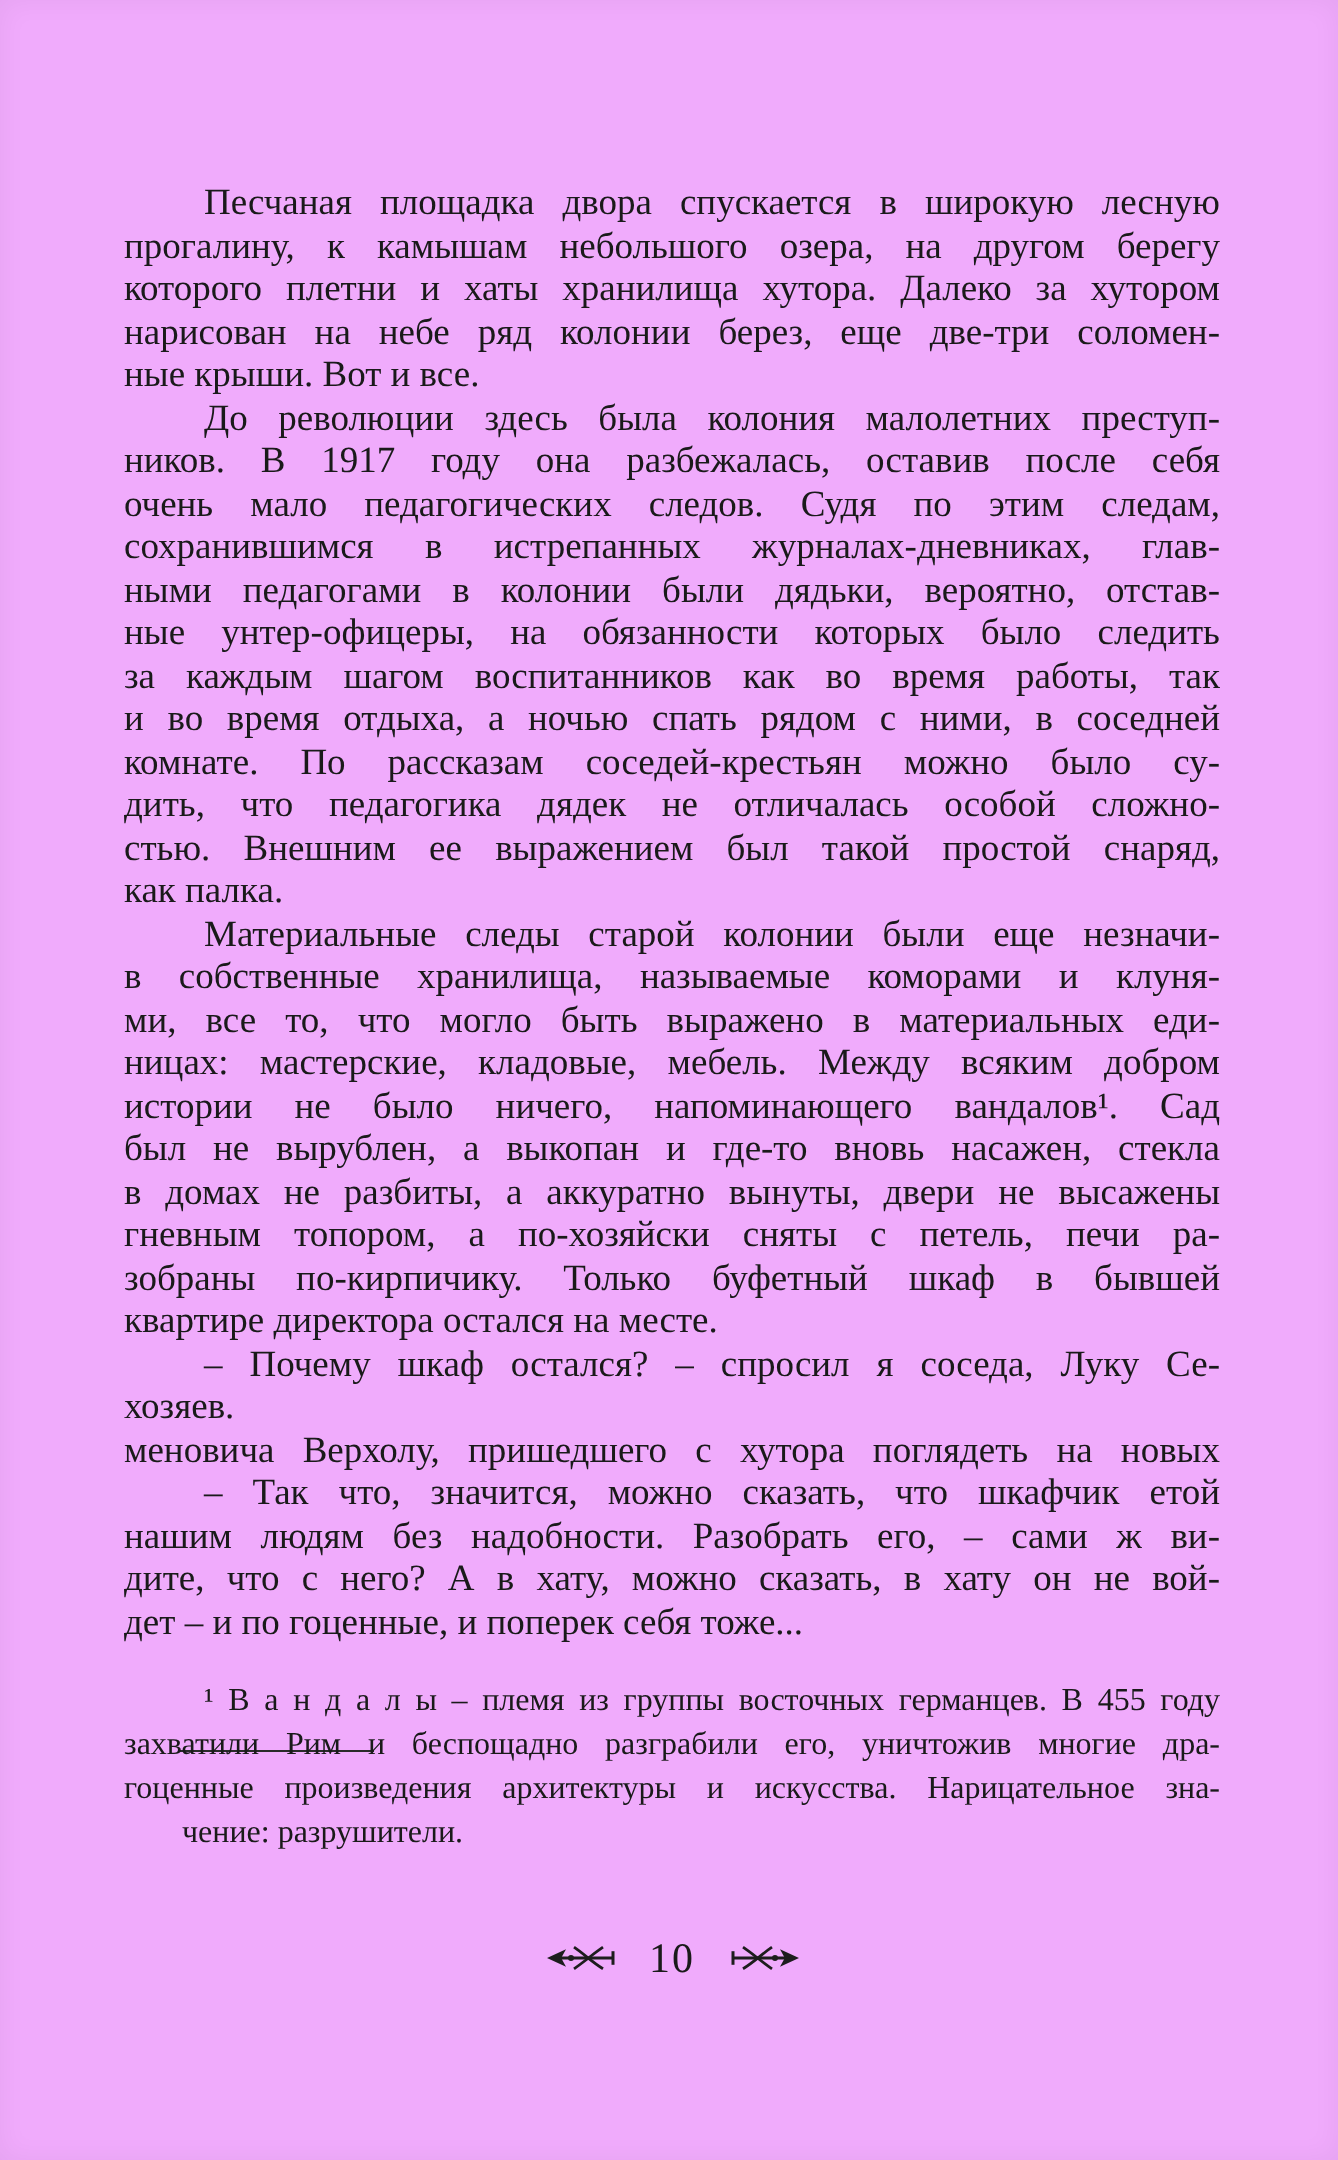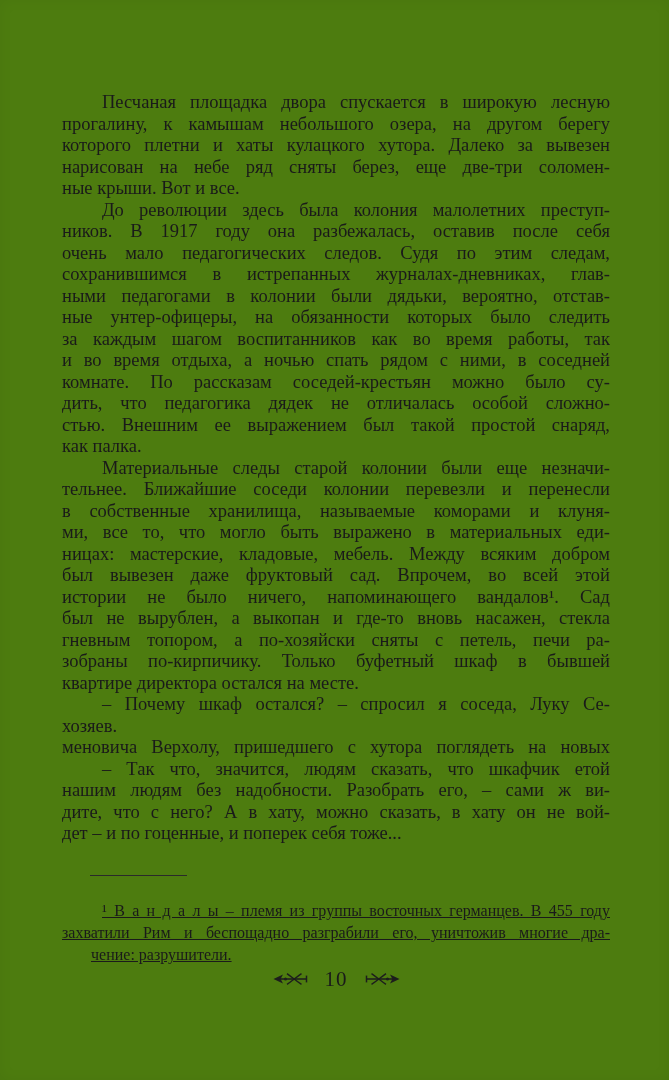--- a/index.html
+++ b/index.html
@@ -4,21 +4,21 @@
 <style>
   html, body {
     margin: 0;
     padding: 0;
     background: #ffffff;
   }
   .page {
     position: relative;
     width: 669px;
     height: 1080px;
-    background: #4d7c0f;
+    background: #f0abfc;
     box-shadow: inset 0 0 14px rgba(0,0,0,0.05);
     overflow: hidden;
     font-family: "Liberation Serif", "DejaVu Serif", serif;
     color: #1a1a1a;
   }
   .body-text {
     position: absolute;
     left: 62px;
     top: 92px;
     width: 548px;
@@ -38,23 +38,22 @@
     position: absolute;
     left: 90px;
     top: 875px;
     width: 97px;
     height: 0;
     border-top: 1.6px solid #2a2a2a;
   }
   .footnote {
     position: absolute;
     left: 62px;
-    top: 900px;
+    top: 840px;
     width: 548px;
-    text-decoration: underline;
   }
   .fl {
     height: 22px;
     line-height: 22px;
     font-size: 16px;
     text-align: justify;
     text-align-last: justify;
     overflow: hidden;
   }
   .fl.first { padding-left: 40px; }
@@ -82,60 +81,60 @@
   .fleuron .solid { fill: #1d1d1d; stroke: none; }
 </style>
 </head>
 <body>
 
 <div class="page">
 
   <div class="body-text" id="body-text">
       <div class="bl first">Песчаная площадка двора спускается в широкую лесную</div>
       <div class="bl">прогалину, к камышам небольшого озера, на другом берегу</div>
-      <div class="bl">которого плетни и хаты кулацкого хутора. Далеко за вывезен</div>
-      <div class="bl">нарисован на небе ряд сняты берез, еще две-три соломен-</div>
+      <div class="bl">которого плетни и хаты хранилища хутора. Далеко за хутором</div>
+      <div class="bl">нарисован на небе ряд колонии берез, еще две-три соломен-</div>
       <div class="bl last">ные крыши. Вот и все.</div>
       <div class="bl first">До революции здесь была колония малолетних преступ-</div>
       <div class="bl">ников. В 1917 году она разбежалась, оставив после себя</div>
       <div class="bl">очень мало педагогических следов. Судя по этим следам,</div>
       <div class="bl">сохранившимся в истрепанных журналах-дневниках, глав-</div>
       <div class="bl">ными педагогами в колонии были дядьки, вероятно, отстав-</div>
       <div class="bl">ные унтер-офицеры, на обязанности которых было следить</div>
       <div class="bl">за каждым шагом воспитанников как во время работы, так</div>
       <div class="bl">и во время отдыха, а ночью спать рядом с ними, в соседней</div>
       <div class="bl">комнате. По рассказам соседей-крестьян можно было су-</div>
       <div class="bl">дить, что педагогика дядек не отличалась особой сложно-</div>
       <div class="bl">стью. Внешним ее выражением был такой простой снаряд,</div>
       <div class="bl last">как палка.</div>
       <div class="bl first">Материальные следы старой колонии были еще незначи-</div>
-      <div class="bl">тельнее. Ближайшие соседи колонии перевезли и перенесли</div>
       <div class="bl">в собственные хранилища, называемые коморами и клуня-</div>
       <div class="bl">ми, все то, что могло быть выражено в материальных еди-</div>
       <div class="bl">ницах: мастерские, кладовые, мебель. Между всяким добром</div>
-      <div class="bl">был вывезен даже фруктовый сад. Впрочем, во всей этой</div>
       <div class="bl">истории не было ничего, напоминающего вандалов¹. Сад</div>
       <div class="bl">был не вырублен, а выкопан и где-то вновь насажен, стекла</div>
+      <div class="bl">в домах не разбиты, а аккуратно вынуты, двери не высажены</div>
       <div class="bl">гневным топором, а по-хозяйски сняты с петель, печи ра-</div>
       <div class="bl">зобраны по-кирпичику. Только буфетный шкаф в бывшей</div>
       <div class="bl last">квартире директора остался на месте.</div>
       <div class="bl first">– Почему шкаф остался? – спросил я соседа, Луку Се-</div>
       <div class="bl last">хозяев.</div>
       <div class="bl">меновича Верхолу, пришедшего с хутора поглядеть на новых</div>
-      <div class="bl first">– Так что, значится, людям сказать, что шкафчик етой</div>
+      <div class="bl first">– Так что, значится, можно сказать, что шкафчик етой</div>
       <div class="bl">нашим людям без надобности. Разобрать его, – сами ж ви-</div>
       <div class="bl">дите, что с него? А в хату, можно сказать, в хату он не вой-</div>
       <div class="bl last">дет – и по гоценные, и поперек себя тоже...</div>
     </div>
 
   <div class="footnote-sep"></div>
 
   <div class="footnote" id="footnote">
       <div class="fl first">¹ В а н д а л ы – племя из группы восточных германцев. В 455 году</div>
       <div class="fl">захватили Рим и беспощадно разграбили его, уничтожив многие дра-</div>
+      <div class="fl">гоценные произведения архитектуры и искусства. Нарицательное зна-</div>
       <div class="fl last">чение: разрушители.</div>
     </div>
 
   <div class="footer">
     <svg class="fleuron left" width="36" height="16" viewBox="0 0 36 16">
       <line x1="4" y1="8" x2="33.5" y2="8" stroke-width="1.5"></line>
       <path class="solid" d="M0.5,8 L10,3.6 L7.6,8 L10,12.4 Z"></path>
       <circle class="solid" cx="12.5" cy="8" r="1.5"></circle>
       <path d="M14,2.6 C19,6 23,10 28.5,13.4" stroke-width="1.4"></path>
       <path d="M28.5,2.6 C23.5,6 19,10 14,13.4" stroke-width="1.4"></path>

